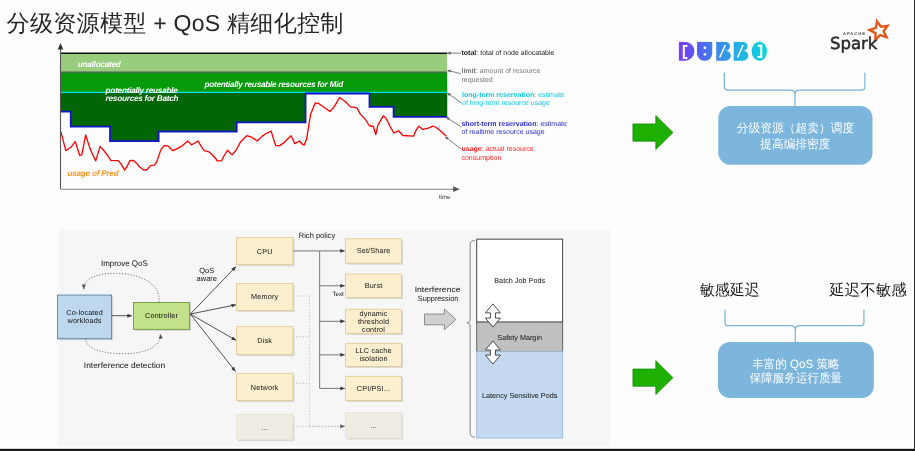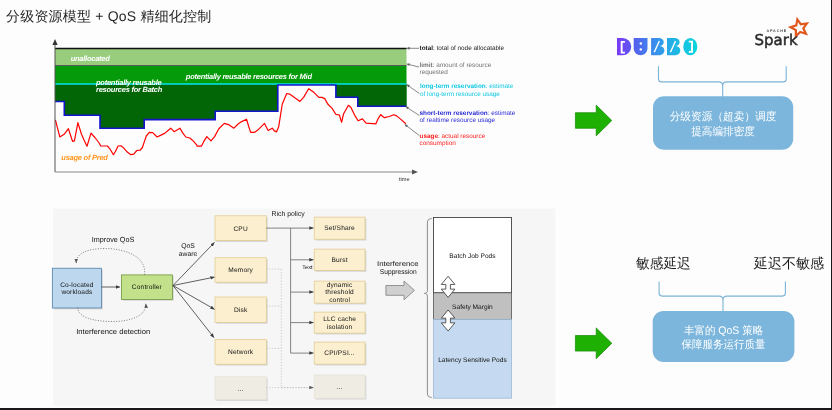--- a/index.html
+++ b/index.html
@@ -1,18 +1,18 @@
 <!DOCTYPE html>
 <html><head>
 <meta charset="utf-8">
 <style>
   html,body{margin:0;padding:0;}
   body{width:832px;height:410px;background:#fdfdfd;font-family:"Liberation Sans",sans-serif;overflow:hidden;position:relative;-webkit-font-smoothing:antialiased;text-rendering:geometricPrecision;}
   .slide{position:absolute;left:0;top:0;width:832px;height:410px;background:#fdfdfd;}
-  #title{position:absolute;left:6px;top:8.4px;font-size:14px;color:#262626;letter-spacing:.2px;}
+  #title{position:absolute;left:6px;top:8.4px;font-size:21px;color:#262626;letter-spacing:.2px;}
   svg{display:block;}
   #chart{position:absolute;left:0;top:0;}
   #diagram{position:absolute;left:0;top:0;}
   #rightsvg{position:absolute;left:0;top:0;}
   #edge-bottom{position:absolute;left:0;bottom:0;width:832px;height:1.6px;background:#191919;}
   #edge-right{position:absolute;right:0;top:0;width:1.4px;height:410px;background:#191919;}
   #dubbo{position:absolute;left:617.3px;top:38.4px;}
   #spark{position:absolute;left:752px;top:13px;}
 </style>
 </head>

